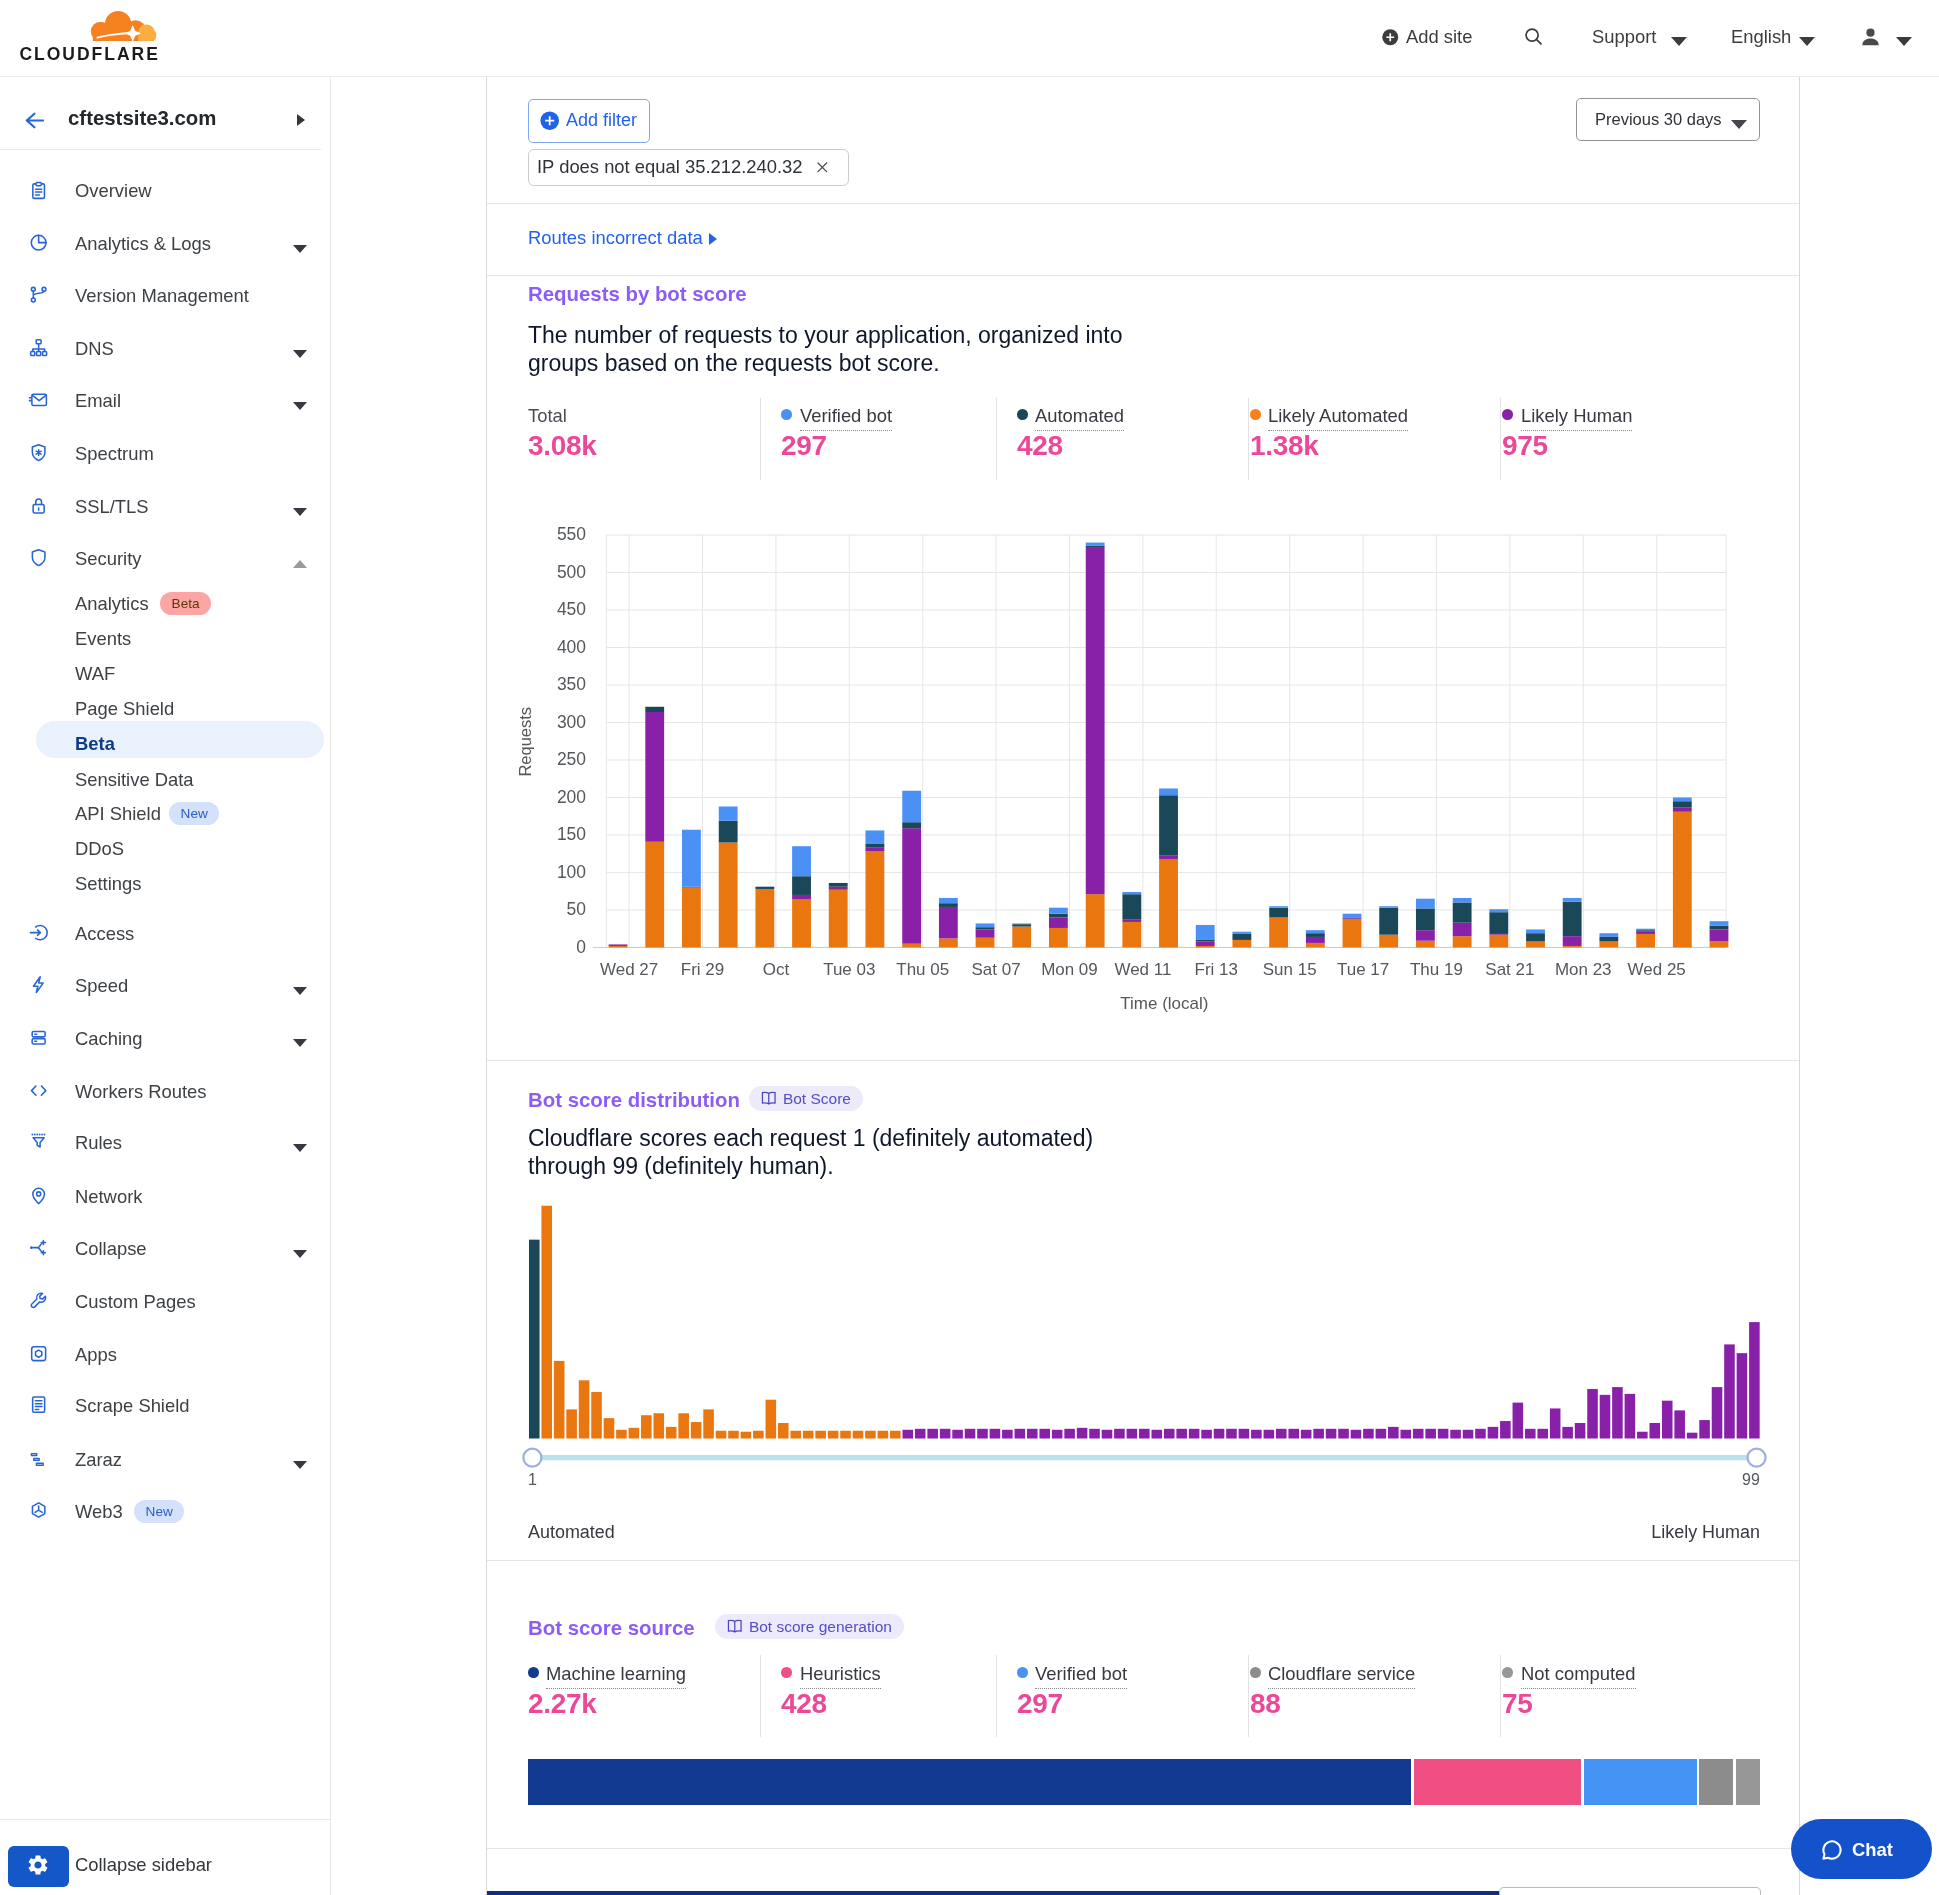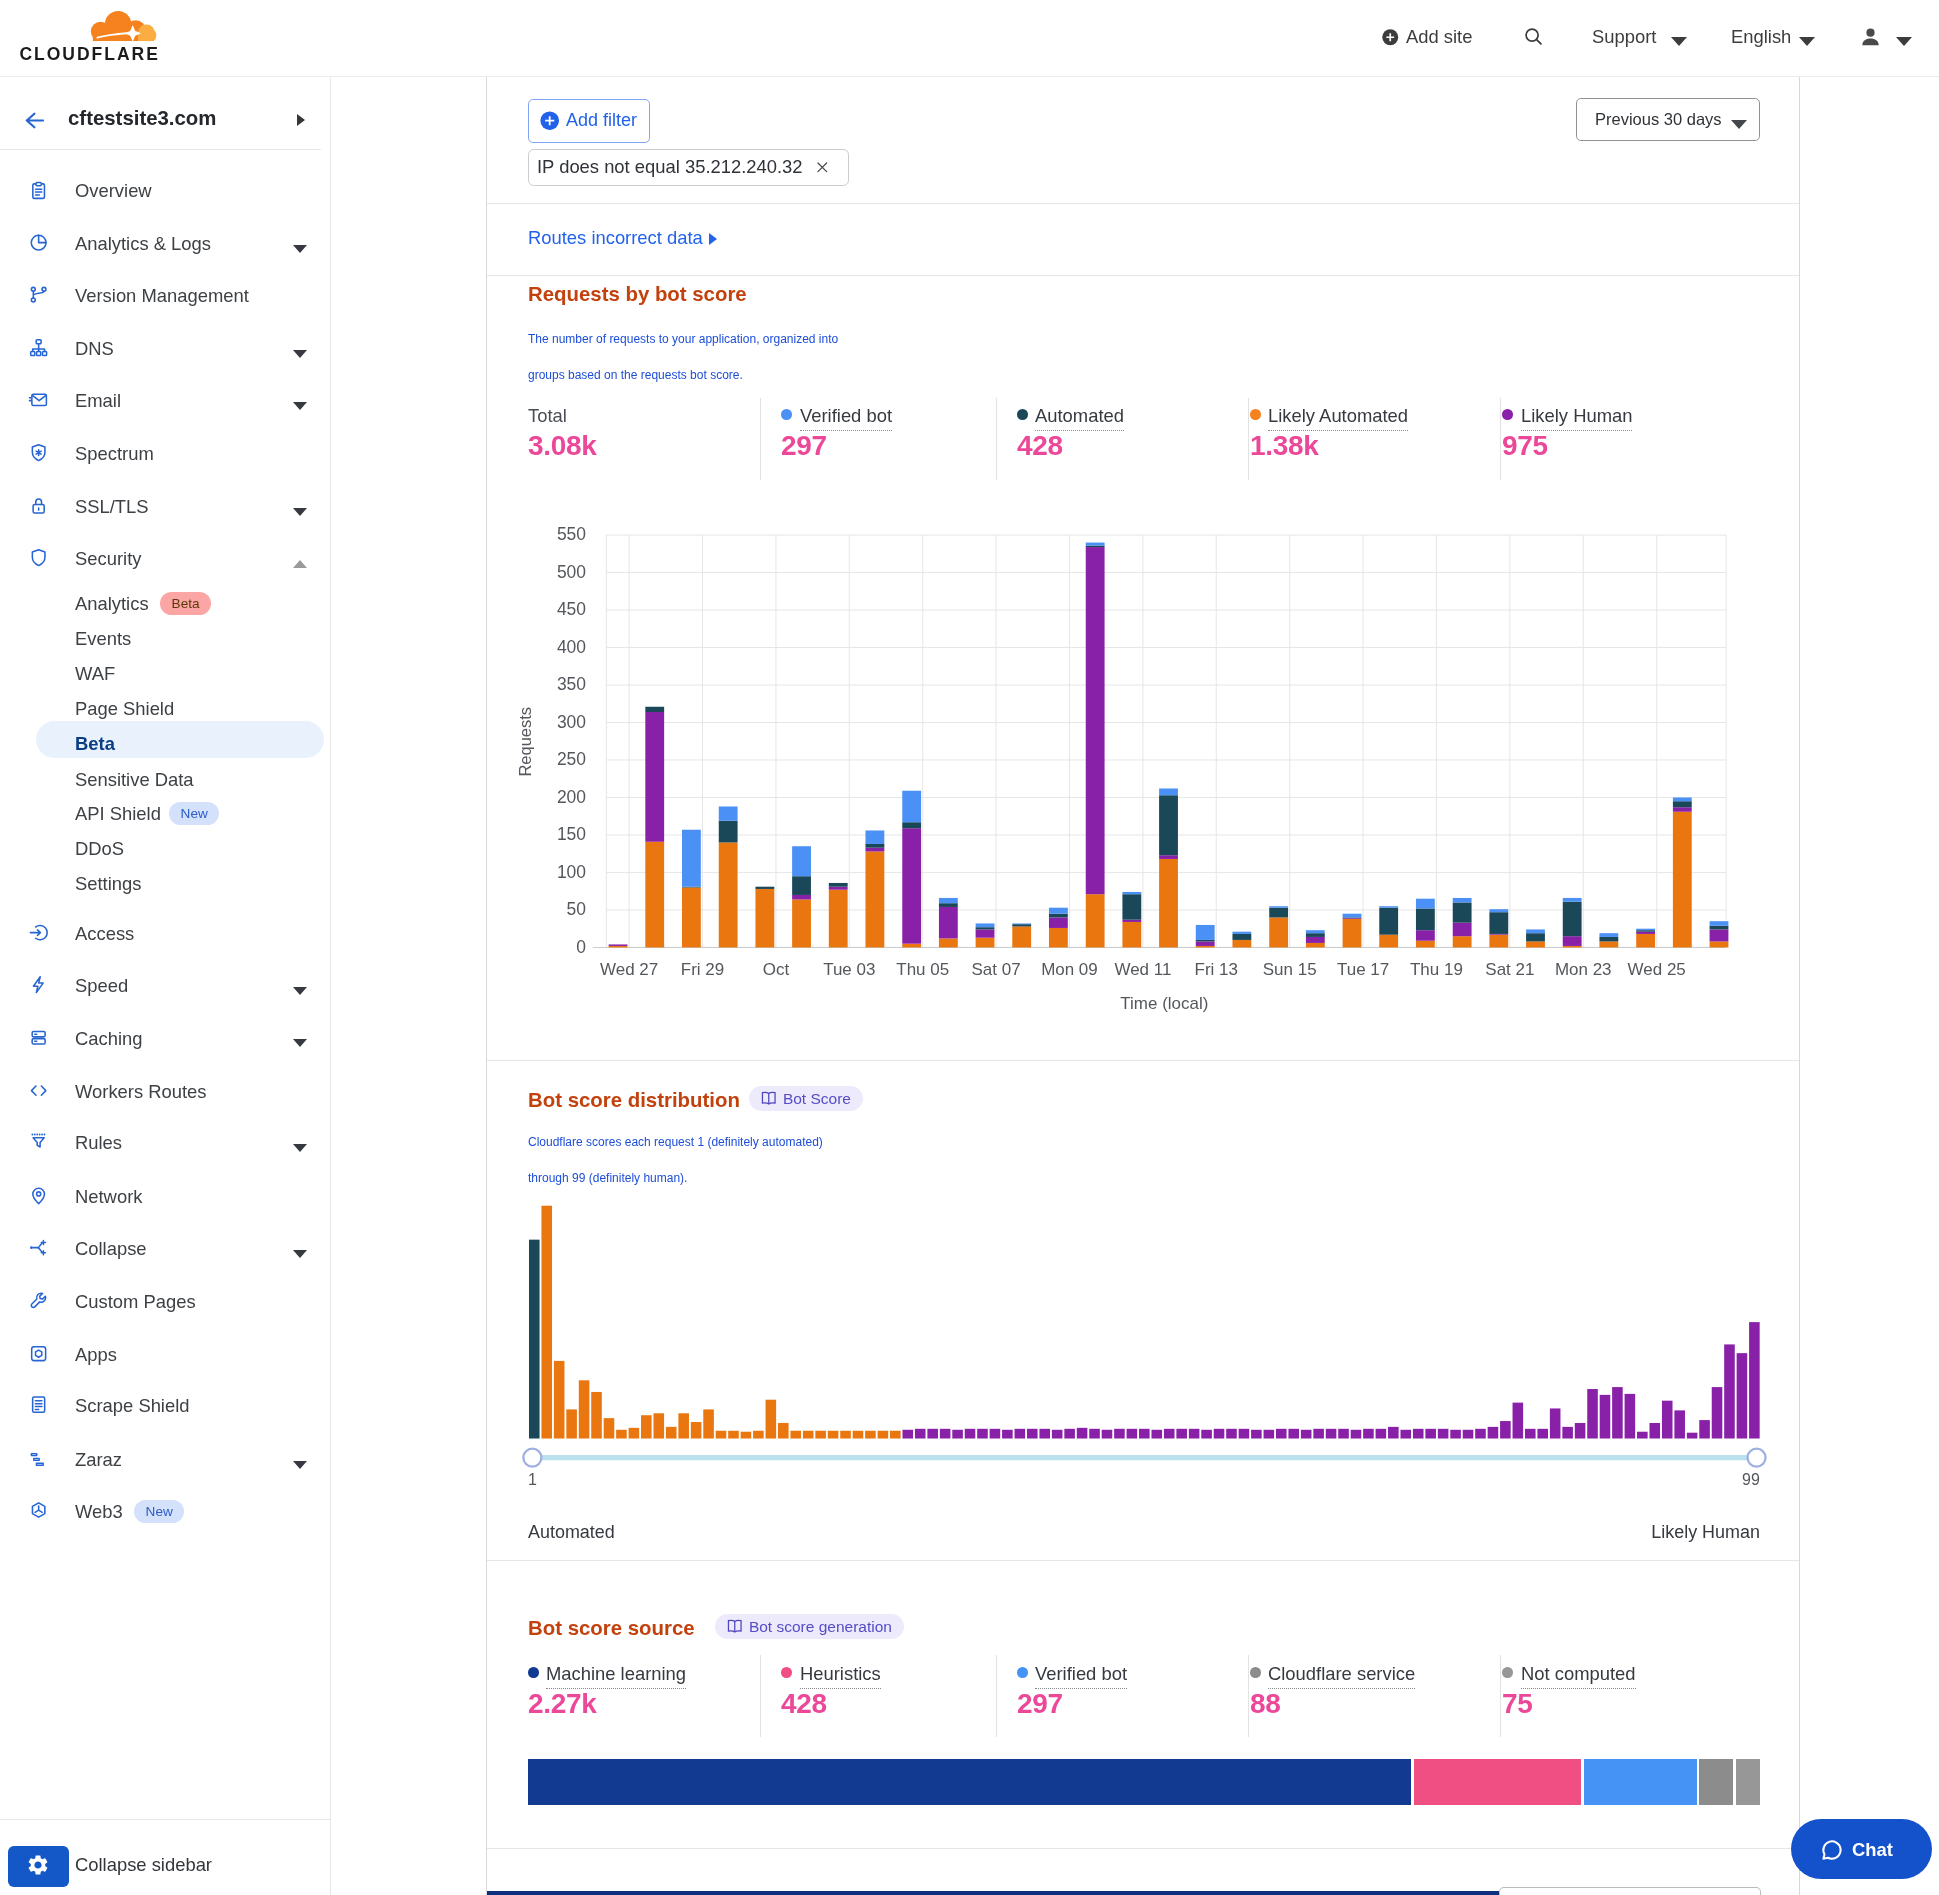--- a/index.html
+++ b/index.html
@@ -13,22 +13,22 @@
   border-right:8.7px solid transparent; border-top:9.2px solid #3C3C3C; }
 .cup { display:inline-block; width:0; height:0; border-left:7.8px solid transparent;
   border-right:7.8px solid transparent; border-bottom:8.2px solid #9A9A9A; }
 .badge { position:absolute; font-size:13.6px; height:23px; line-height:23px; padding:0 11.6px;
   border-radius:11.6px; }
 .bbeta { background:#fca5a5; color:#5C3A08; }
 .bnew  { background:#D3E1FB; color:#2E5CC5; }
 .slab { position:absolute; font-size:18.4px; color:#36393F; border-bottom:1.5px dotted #8A8A8A; padding-bottom:2.9px; white-space:nowrap; }
 .slab2 { position:absolute; font-size:18.4px; color:#4A4E54; white-space:nowrap; }
 .sval { position:absolute; font-size:28px; font-weight:600; color:#ec4899; letter-spacing:-0.3px; }
-.h2 { position:absolute; font-size:20.4px; font-weight:700; color:#c2410c; }
-.desc { position:absolute; font-size:12px; line-height:36px; color:#1d4ed8; }
+.h2 { position:absolute; font-size:20.4px; font-weight:700; color:#8b5cf6; }
+.desc { position:absolute; font-size:23px; line-height:28px; color:#0f172a; }
 .pill { position:absolute; background:#ECEAFB; color:#564CC6; font-size:15.5px; border-radius:12.6px;
   display:flex; align-items:center; gap:6.8px; padding:0 11.6px; }
 </style></head>
 <body>
 
 <div class="abs" style="left:0;top:0;width:1940px;height:77px;background:#fff;border-bottom:1px solid #ECECEC"></div>
 <svg style="position:absolute;left:85px;top:7.8px" width="76" height="39" viewBox="0 0 78 40">
 <g>
 <circle cx="16" cy="24" r="10" fill="#F6821F"></circle>
 <circle cx="34" cy="16.5" r="13.5" fill="#F6821F"></circle>

